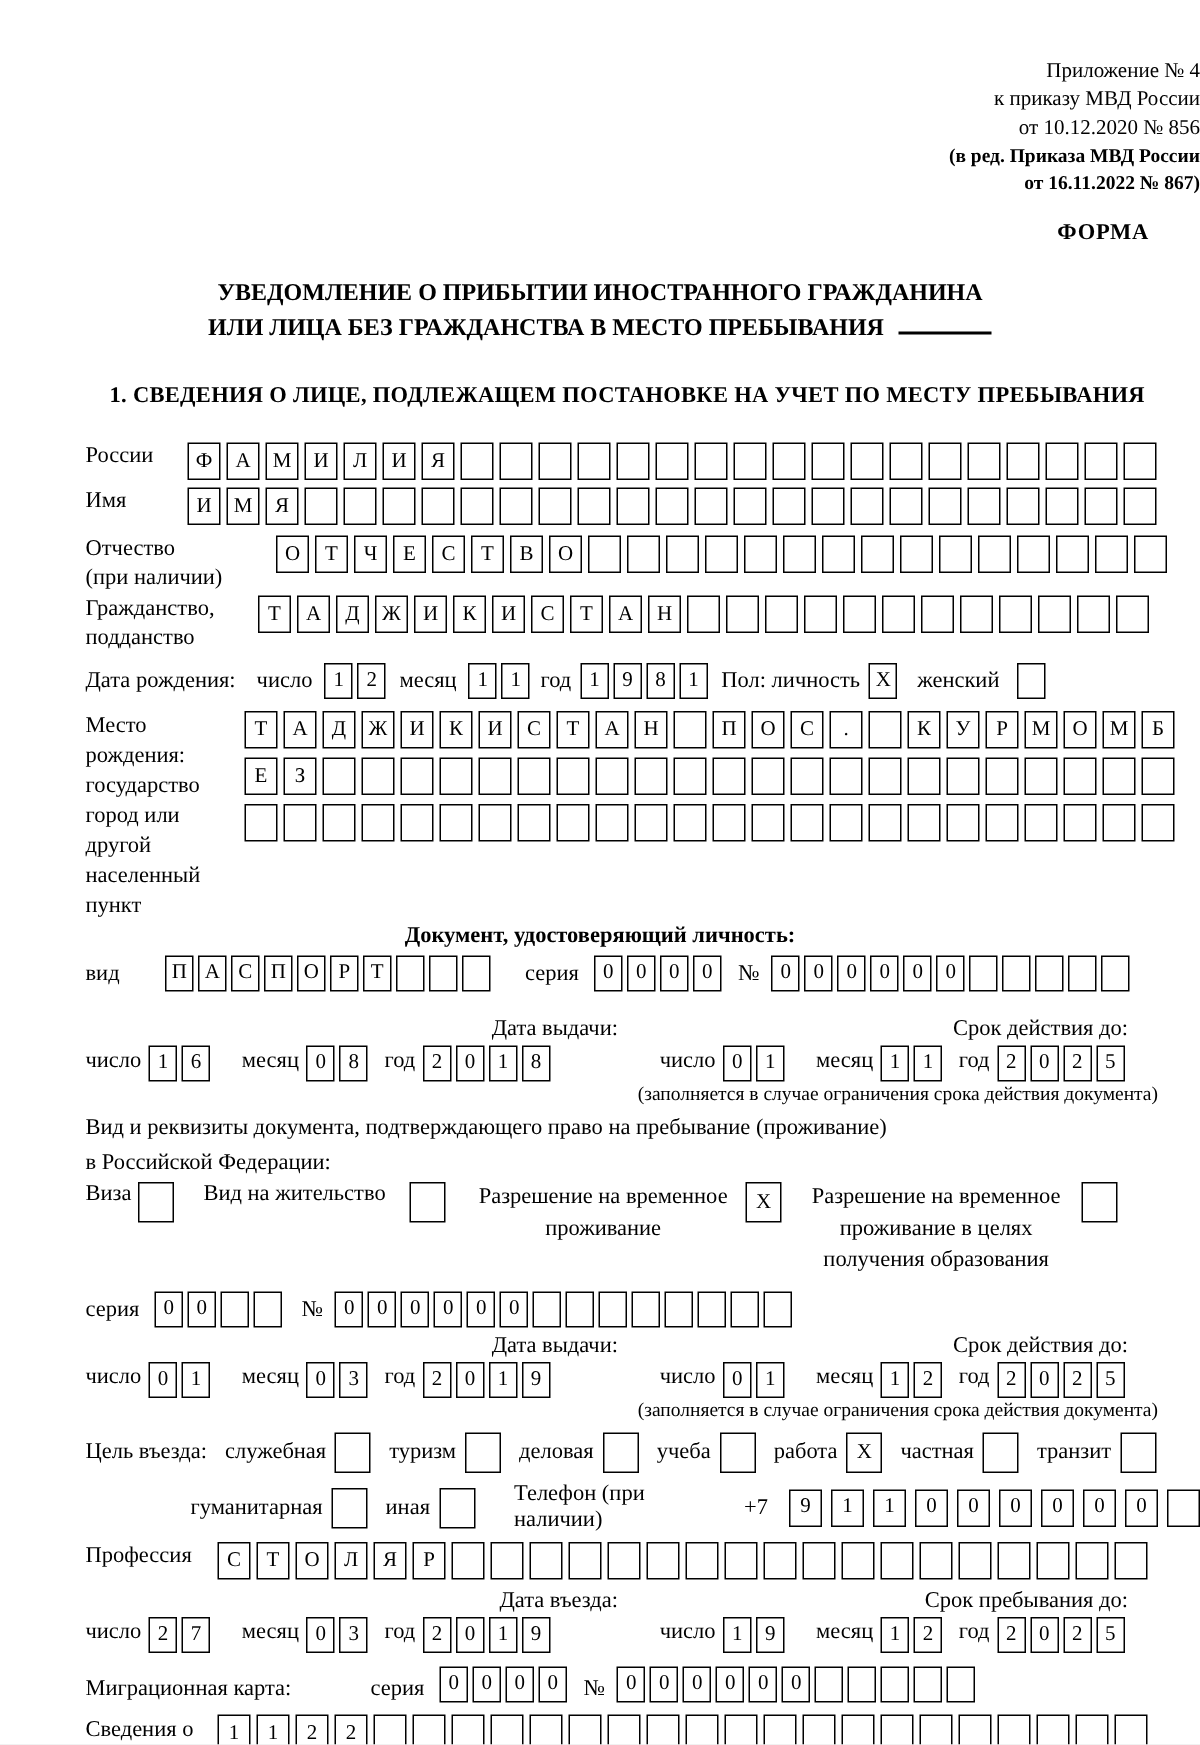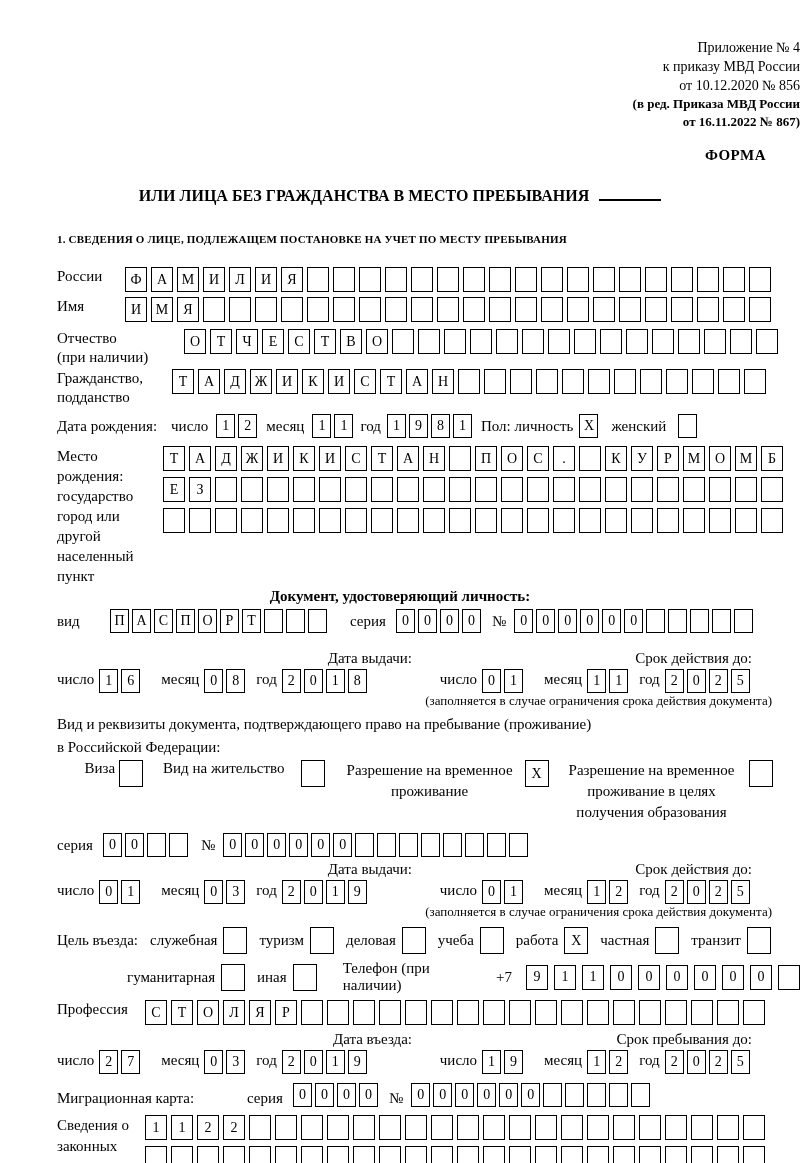--- a/index.html
+++ b/index.html
@@ -9,21 +9,21 @@
     font-family:"Liberation Serif","DejaVu Serif",serif;
     font-size:15px; box-sizing:border-box;
     padding:38px 0 0 57px; overflow:hidden;
   }
   
   .header-note { margin-left:562px; line-height:19px; font-size:14px;text-align:right; }
   .header-note .sub { font-size:13px; line-height:18px;font-weight:bold; }
   .forma { text-align:right; padding-right:34px; font-weight:bold; font-size:15px; margin-top:16px; letter-spacing:.5px; }
   .title { text-align:center; font-weight:bold; font-size:16px; line-height:23px; margin-top:20px; margin-right:57px; }
   .title-underline { display:inline-block; width:62px; border-bottom:2.5px solid #000; margin-left:10px; }
-  .sec-heading { font-weight:bold; font-size:11px; margin-top:26px; margin-bottom:22px; letter-spacing:.2px; }
+  .sec-heading { font-weight:bold; font-size:15px; margin-top:26px; margin-bottom:22px; letter-spacing:.2px;margin-left:16px; }
   
   .frow { display:flex; align-items:flex-start; margin-bottom:5px; }
   .flabel { flex:none; line-height:19px; }
   .cells { display:inline-flex; flex:none; }
   .cell {
     display:inline-flex; align-items:center; justify-content:center;
     width:22px; height:25px; box-sizing:border-box; flex:none;
     border:1.7px solid #000; margin-right:4px;
     font-size:14px; line-height:1;
   }
@@ -32,21 +32,21 @@
   .inline-lbl { margin:2px 6px 0 0; }
   
   .dg { display:flex; align-items:flex-start; }
   .dg .inline-lbl { margin-right:5px; }
   .dg .cells { margin-right:8px; }
   .date-heads { display:flex; margin-bottom:2px; margin-top:4px; }
   .dh-left { width:355px; text-align:right; }
   .dh-right { width:340px; text-align:right; }
   .note-right { text-align:right; font-size:13px; padding-right:28px; margin:-1px 0 7px 0; }
   
-  .options-row { display:flex; align-items:flex-start; margin:4px 0 10px 0;justify-content:center; }
+  .options-row { display:flex; align-items:flex-start; margin:4px 0 10px 0; }
   .opt { display:flex; align-items:flex-start; }
   .opt-label-multi { text-align:center; line-height:21px; }
   
   .purpose-row { display:flex; align-items:center; margin-bottom:6px; }
   .purpose-row .cell { margin-left:6px; margin-right:0; }
   .purpose-row .plbl { margin-left:12px; }
   .purpose-row .plbl.first { margin-left:0; }
   
   .rep-rows .cells { margin-bottom:6px; } .mt6{margin-top:6px}
 </style>
@@ -59,20 +59,21 @@
     <div>Приложение № 4</div>
     <div>к приказу МВД России</div>
     <div>от 10.12.2020 № 856</div>
     <div class="sub">(в ред. Приказа МВД России</div>
     <div class="sub">от 16.11.2022 № 867)</div>
   </div>
 
   <div class="forma">ФОРМА</div>
 
   <div class="title">
+    <div>УВЕДОМЛЕНИЕ О ПРИБЫТИИ ИНОСТРАННОГО ГРАЖДАНИНА</div>
     <div><span>ИЛИ ЛИЦА БЕЗ ГРАЖДАНСТВА В МЕСТО ПРЕБЫВАНИЯ</span><span class="title-underline"></span></div>
   </div>
 
   <div class="sec-heading">1. СВЕДЕНИЯ О ЛИЦЕ, ПОДЛЕЖАЩЕМ ПОСТАНОВКЕ НА УЧЕТ ПО МЕСТУ ПРЕБЫВАНИЯ</div>
 
   <div class="frow">
     <span class="flabel" style="width:68px">России</span>
     <span class="cells">
         <span class="cell">Ф</span>
         <span class="cell">А</span>

